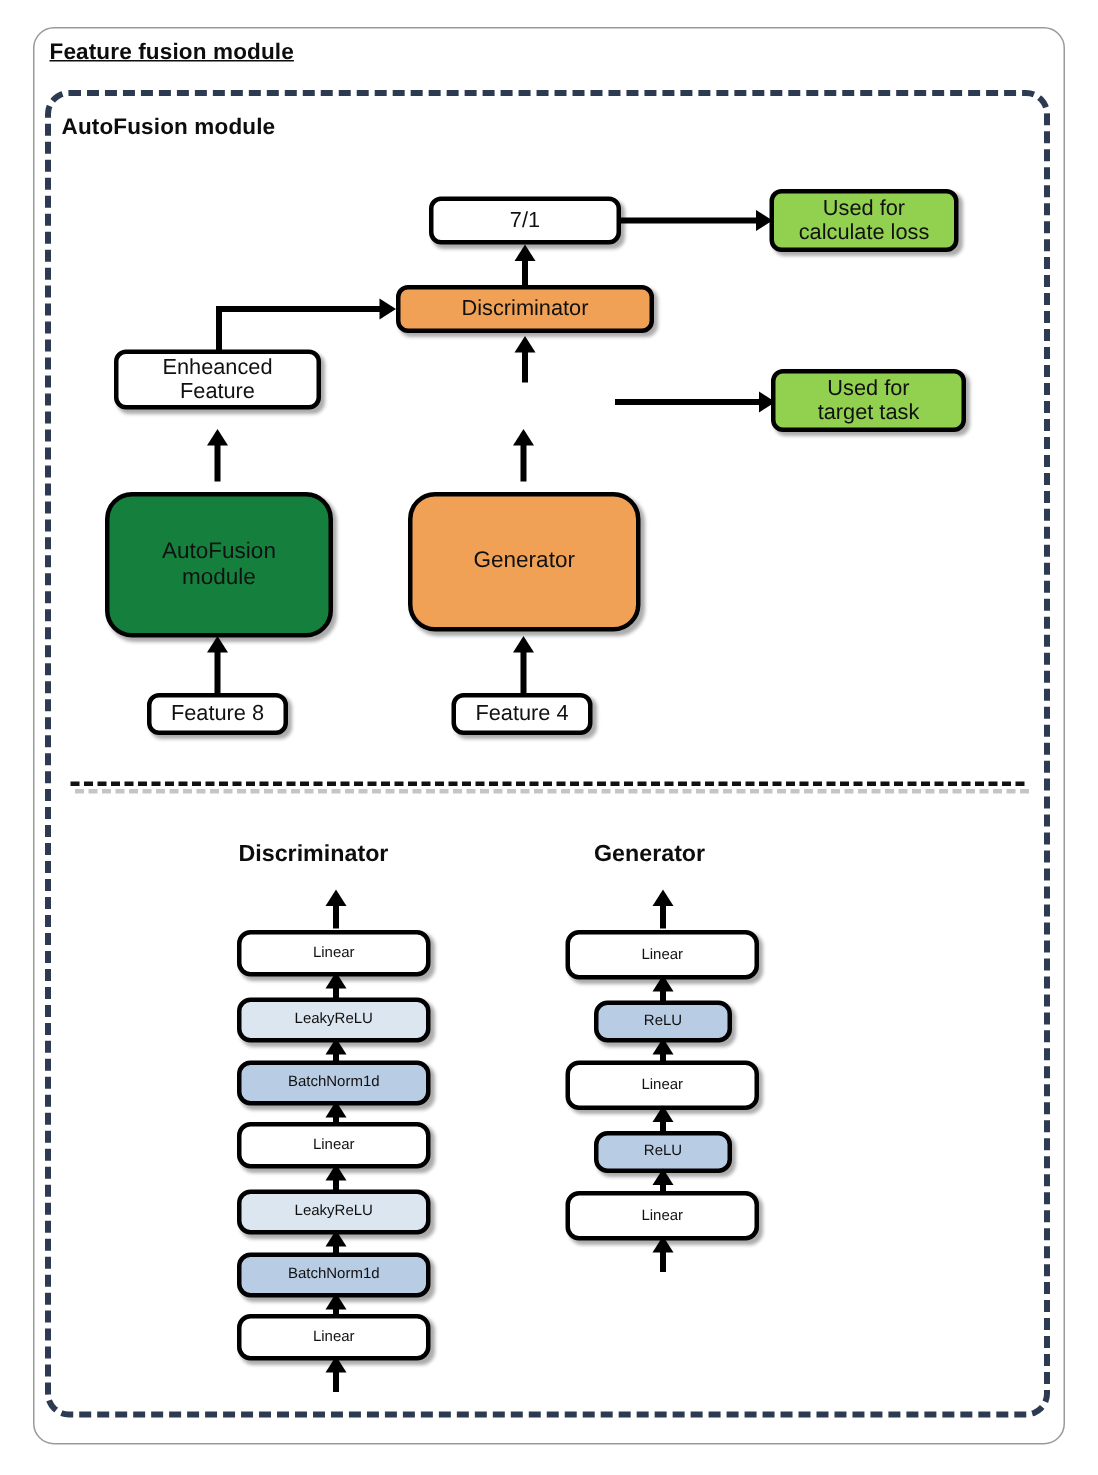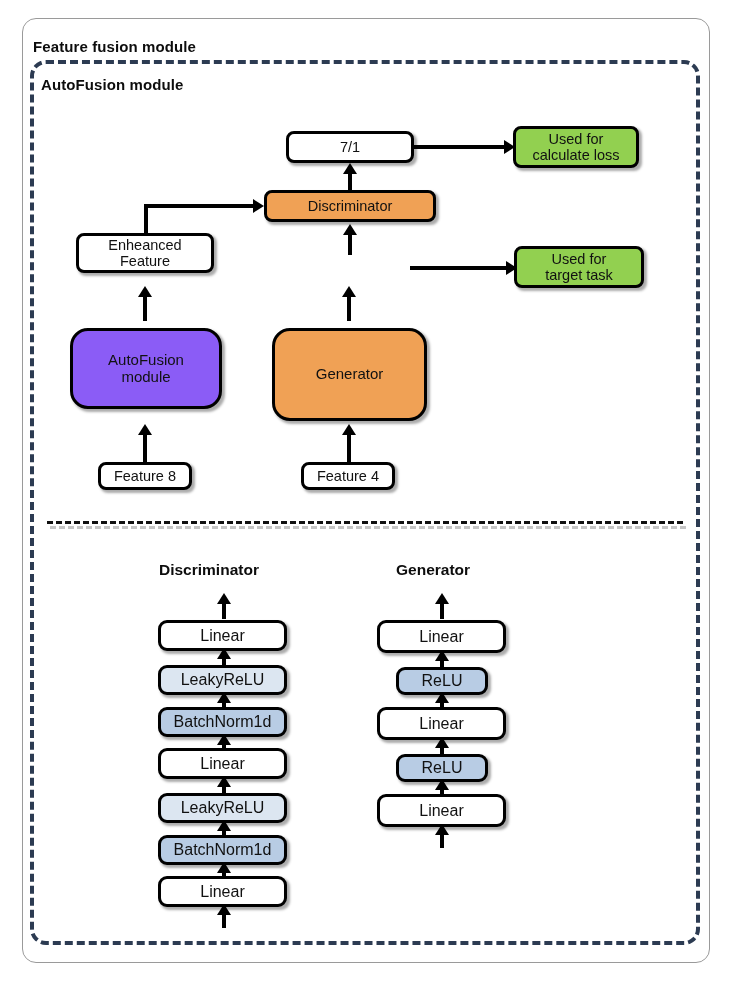--- a/index.html
+++ b/index.html
@@ -45,21 +45,21 @@
   }
 
   .frame-title {
     position: absolute;
     font-weight: bold;
     color: #0d0d0d;
     font-size: 15px;
     letter-spacing: 0.1px;
     white-space: nowrap;
   }
-  #title-outer { left: 33px; top: 38px; }
+  #title-outer { left: 33px; top: 26px; text-decoration: underline; }
   #title-inner { left: 41px; top: 76px; }
 
   
   .divider {
     position: absolute;
     left: 47px;
     top: 521px;
     width: 636px;
     height: 0;
     border-top: 3px dashed #111111;
@@ -90,21 +90,21 @@
     box-shadow: 2.5px 2.5px 2.5px rgba(0,0,0,0.33);
     white-space: pre-line;
   }
   .node.big {
     border-radius: 18px;
     font-size: 15px;
   }
   .node.slim {
     border-width: 3px;
     border-radius: 9px;
-    font-size: 16px;
+    font-size: 10px;
   }
 
   
   .arrow-v, .arrow-h {
     position: absolute;
     background: #000000;
   }
   .arrow-v { width: 4px; }
   .arrow-h { height: 4px; }
 
@@ -174,21 +174,21 @@
 
   <div class="node" style="left:514px; top:246px; width:130px; height:42px; background:#92D050;">Used for
 target task</div>
 
   <div class="arrow-v" style="left:143px; top:296px; height:25px;"></div>
   <div class="head-up" style="left:138px; top:286px;"></div>
 
   <div class="arrow-v" style="left:347px; top:296px; height:25px;"></div>
   <div class="head-up" style="left:342px; top:286px;"></div>
 
-  <div class="node big" style="left:70px; top:328px; width:152px; height:81px; background:#8b5cf6;">AutoFusion
+  <div class="node big" style="left:70px; top:328px; width:152px; height:97px; background:#15803d;">AutoFusion
 module</div>
 
   <div class="node big" style="left:272px; top:328px; width:155px; height:93px; background:#F0A155;">Generator</div>
 
   <div class="arrow-v" style="left:143px; top:434px; height:28px;"></div>
   <div class="head-up" style="left:138px; top:424px;"></div>
 
   <div class="arrow-v" style="left:347px; top:434px; height:28px;"></div>
   <div class="head-up" style="left:342px; top:424px;"></div>
 

